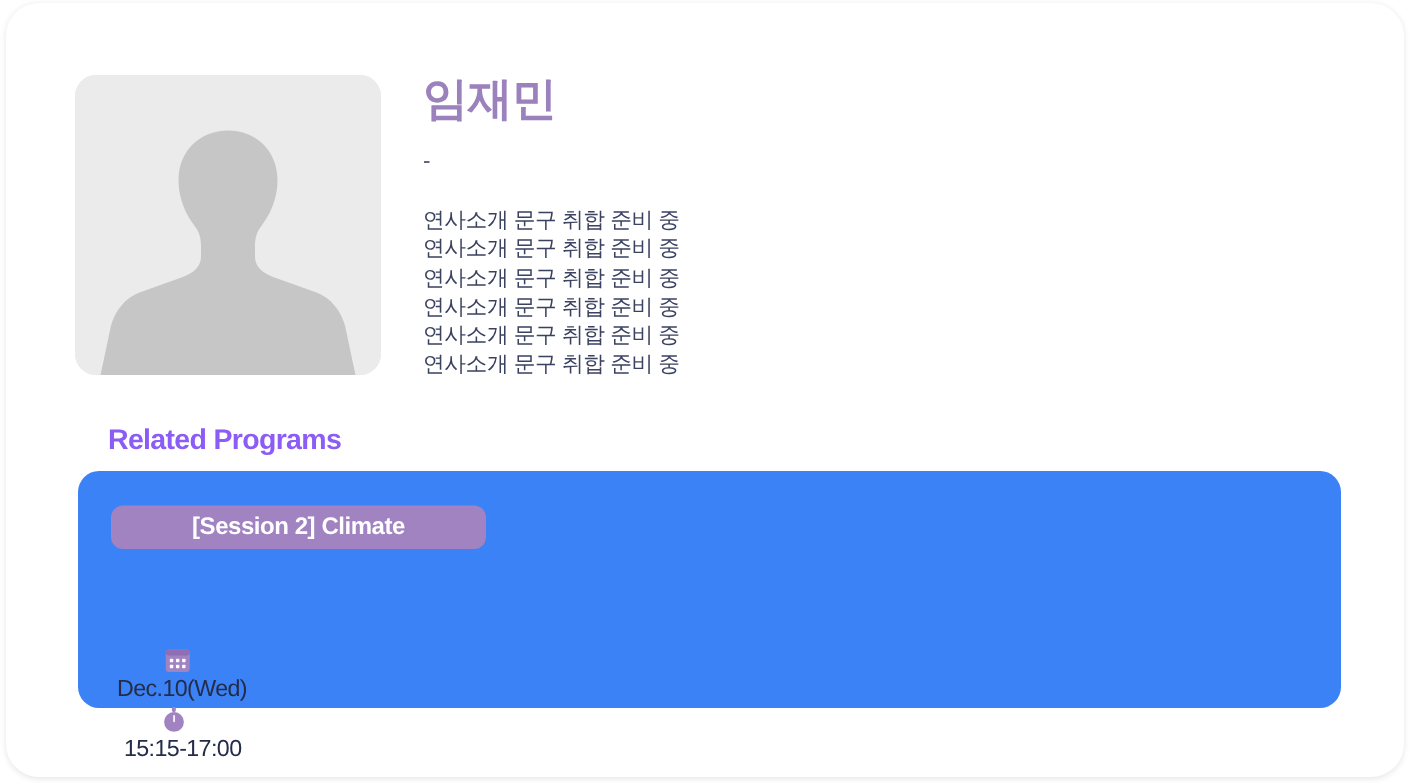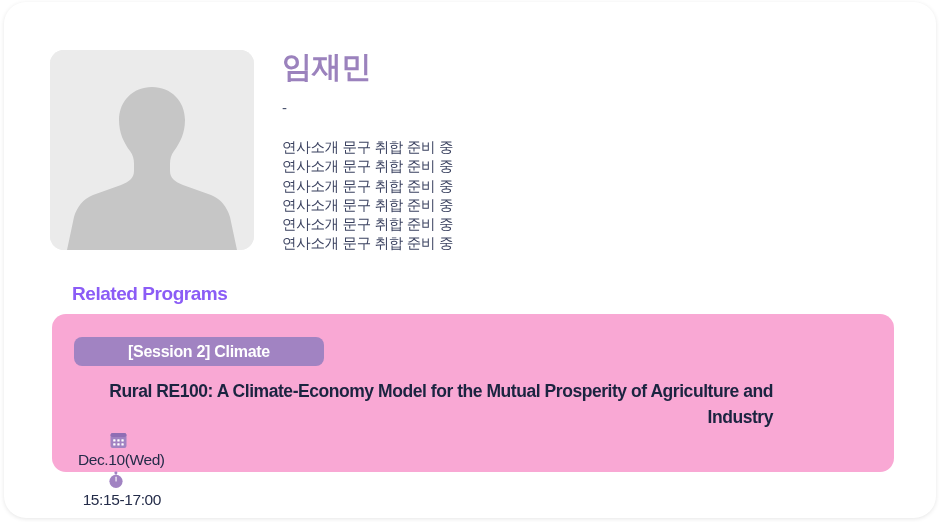--- a/index.html
+++ b/index.html
@@ -83,24 +83,23 @@
     color: #8b5cf6;
     letter-spacing: -0.45px;
   }
 
   #program-card {
     position: absolute;
     left: 48px;
     top: 312px;
     width: 842px;
     height: 158px;
-    background: #f9a8d4;
+    background: #3b82f6;
     border-radius: 14px;
     box-sizing: border-box;
-    text-align: right;
   }
 
   #session-badge {
     position: absolute;
     left: 22px;
     top: 23px;
     min-width: 250px;
     height: 29px;
     background: #a183c2;
     border-radius: 8px;
@@ -184,21 +183,20 @@
       <div class="bio-line">연사소개 문구 취합 준비 중</div>
       <div class="bio-line">연사소개 문구 취합 준비 중</div>
       <div class="bio-line">연사소개 문구 취합 준비 중</div>
     </div>
   </div>
 
   <div id="related-heading">Related Programs</div>
 
   <div id="program-card">
     <div id="session-badge">[Session 2] Climate</div>
-    <div id="program-title">Rural RE100: A Climate-Economy Model for the Mutual Prosperity of Agriculture and Industry</div>
     <div id="program-meta">
       <span class="icon-calendar">
         <svg width="17" height="17" viewBox="0 0 17 17" xmlns="http://www.w3.org/2000/svg">
           <rect x="0.5" y="1" width="16" height="15" rx="2.2" fill="#a183c2"></rect>
           <rect x="0.5" y="1" width="16" height="4" rx="2.2" fill="#8f6eb4"></rect>
           <rect x="3.2" y="7.2" width="2.3" height="2.3" rx="0.5" fill="#ffffff"></rect>
           <rect x="7.3" y="7.2" width="2.3" height="2.3" rx="0.5" fill="#ffffff"></rect>
           <rect x="11.4" y="7.2" width="2.3" height="2.3" rx="0.5" fill="#ffffff"></rect>
           <rect x="3.2" y="11.2" width="2.3" height="2.3" rx="0.5" fill="#ffffff"></rect>
           <rect x="7.3" y="11.2" width="2.3" height="2.3" rx="0.5" fill="#ffffff"></rect>

